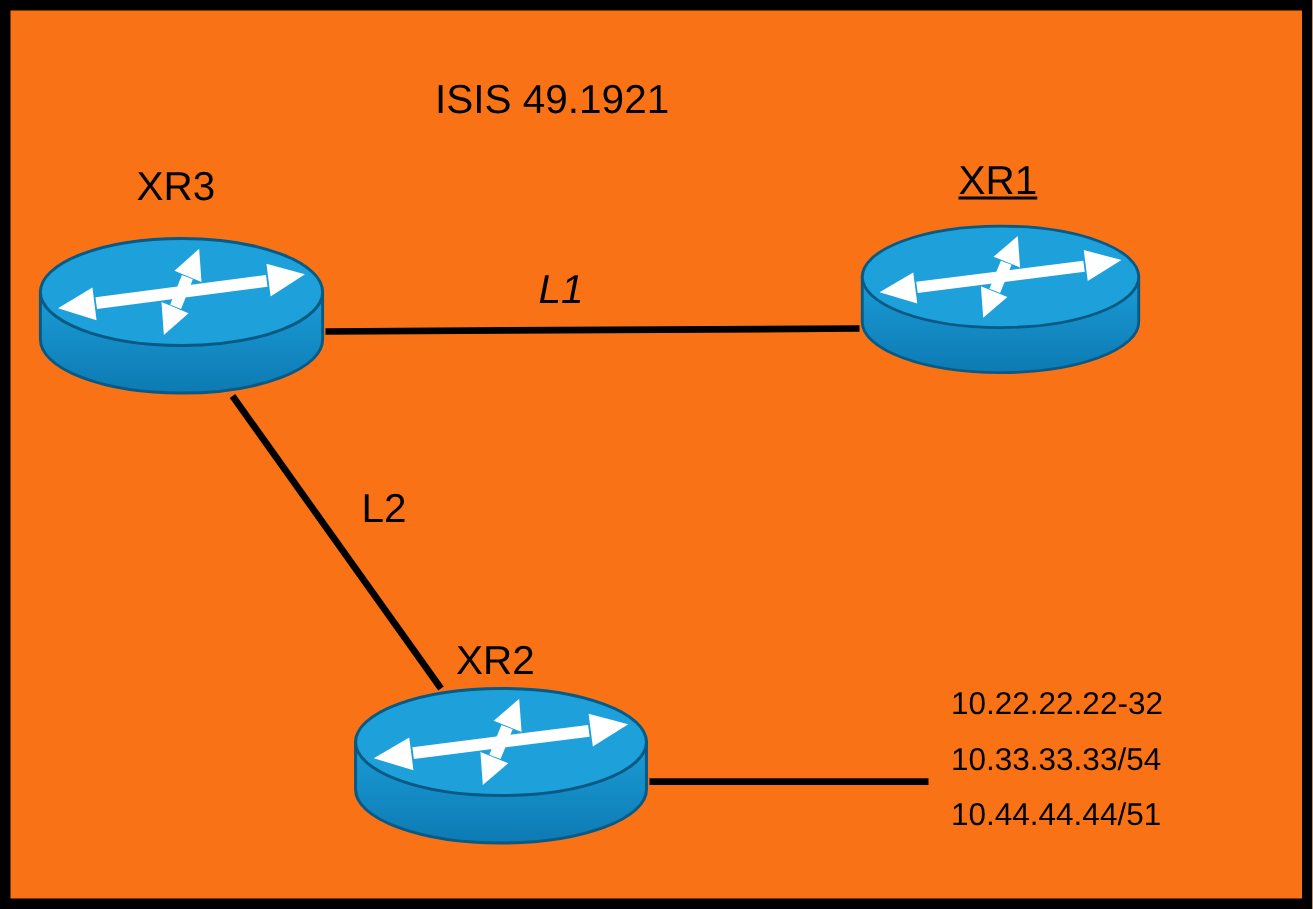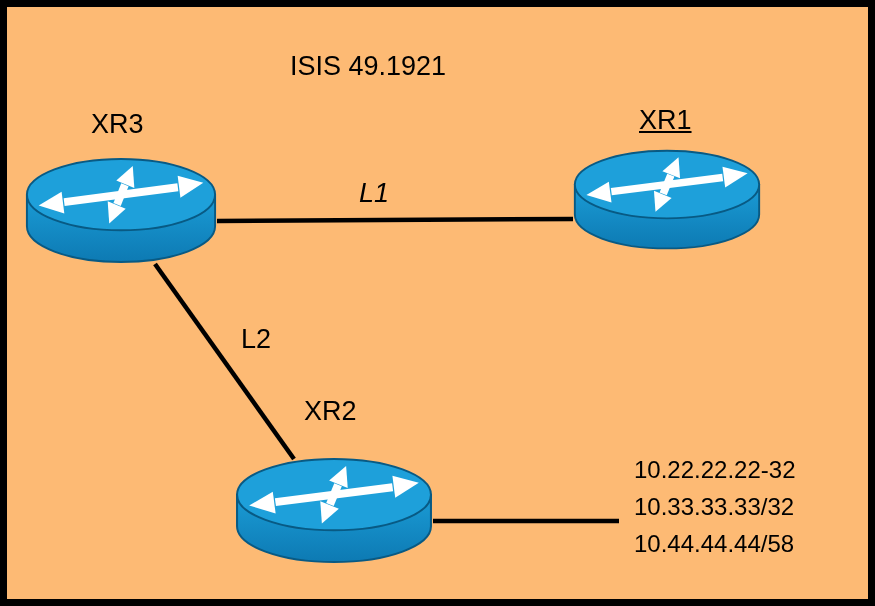--- a/index.html
+++ b/index.html
@@ -1,56 +1,56 @@
 <!DOCTYPE html>
 <html><head>
 <meta charset="utf-8">
 <style>
   html, body { margin: 0; padding: 0; background: #ffffff; }
   #canvas {
     position: relative;
     width: 875px;
     height: 606px;
     box-sizing: border-box;
-    background: #fdba74;
+    background: #f97316;
     border: 7px solid #000000;
     overflow: hidden;
     font-family: "Liberation Sans", sans-serif;
     color: #000000;
   }
   .lbl {
     position: absolute;
     font-size: 27px;
     line-height: 30px;
     white-space: nowrap;
     color: #000000;
   }
   #title-lbl   { left: 283px; top: 44px;  }
   #xr3-lbl     { left: 84px;  top: 102px; text-align: right; }
   #xr1-lbl     { left: 632px; top: 98px; text-decoration: underline;  }
-  #xr2-lbl     { left: 297px; top: 389px; }
+  #xr2-lbl     { left: 297px; top: 418px; }
   #l1-lbl      { left: 352px; top: 171px; font-style: italic; }
   #l2-lbl      { left: 234px; top: 317px; }
   #wires {
     position: absolute;
     left: 0; top: 0;
     width: 875px; height: 606px;
     pointer-events: none;
   }
   .router {
     position: absolute;
   }
   #router-xr3 { left: 16px;  top: 148px; width: 196px; height: 114px; }
   #router-xr1 { left: 564px; top: 140px; width: 192px; height: 108px; }
   #router-xr2 { left: 226px; top: 448px; width: 202px; height: 114px; }
   #prefix-list {
     position: absolute;
     left: 627px;
     top: 444px;
-    font-size: 24px;
+    font-size: 21px;
     line-height: 37px;
     white-space: nowrap;
   }
   #defs-holder { position: absolute; width: 0; height: 0; overflow: hidden; }
 </style>
 </head>
 <body>
 
 <div id="canvas">
 
@@ -104,17 +104,17 @@
   <div id="xr1-lbl" class="lbl">XR1</div>
 
   <div id="xr2-lbl" class="lbl">XR2</div>
 
   <div id="l1-lbl" class="lbl">L1</div>
 
   <div id="l2-lbl" class="lbl">L2</div>
 
   <div id="prefix-list">
     <div>10.22.22.22-32</div>
-    <div>10.33.33.33/32</div>
-    <div>10.44.44.44/58</div>
+    <div>10.33.33.33/54</div>
+    <div>10.44.44.44/51</div>
   </div>
 
 </div>
 
 </body></html>

